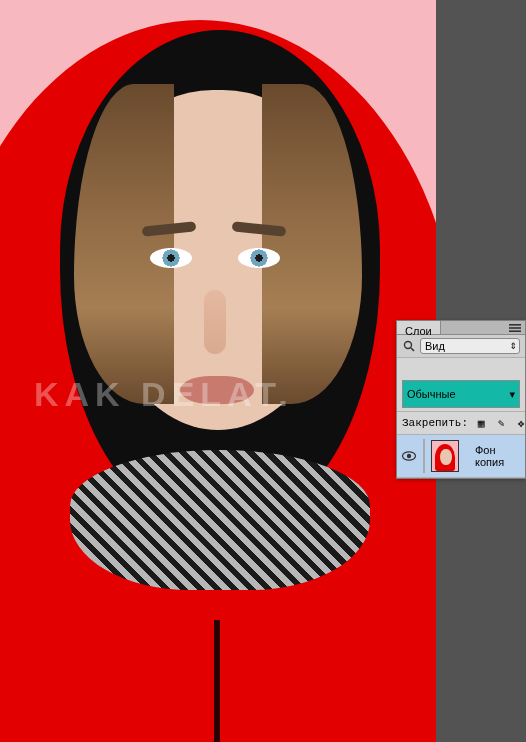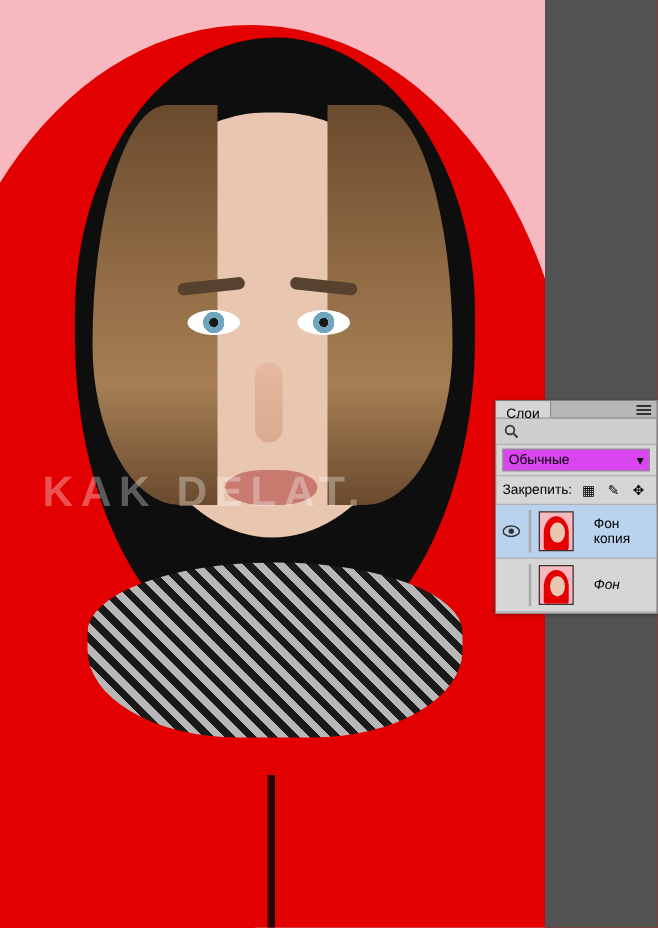--- a/index.html
+++ b/index.html
@@ -164,30 +164,32 @@
       display:flex;align-items:center;justify-content:space-between;
       padding:0 4px;
     }
     .type-select .arrows { font-size:9px; letter-spacing:-2px;}
     .blend-row {
       padding:3px 5px;
       border-bottom:1px solid #b0b0b0;
     }
     .blend-select {
       width:100%;
-      height:18px;
-      background:#d946ef;
+      height:28px;
+      background:#14b8a6;
       border:1px solid #8a8a8a;
       display:flex;align-items:center;justify-content:space-between;
       padding:0 4px;
+      margin-top:19px;
     }
     .lock-row {
       display:flex;align-items:center;gap:6px;
       padding:4px 5px;
       border-bottom:1px solid #b0b0b0;
+      font-family:Liberation Mono, monospace;
     }
     .lock-icons { display:flex;gap:6px; align-items:center;}
     .lock-icons span { width:14px;height:14px; display:inline-flex;align-items:center;justify-content:center;}
     .layer-list { background:#d6d6d6; }
     .layer-row {
       display:flex;align-items:center;
       border-bottom:1px solid #b0b0b0;
       padding:4px 4px;
       gap:6px;
       min-height:42px;
@@ -248,20 +250,24 @@
     </div>
   </div>
 
   <div class="type-row">
     <span class="search">
       <svg width="12" height="12" viewBox="0 0 12 12">
           <circle cx="5" cy="5" r="3.5" stroke="#333" stroke-width="1.4" fill="none"></circle>
           <line x1="8" y1="8" x2="11" y2="11" stroke="#333" stroke-width="1.6"></line>
         </svg>
     </span>
+    <div class="type-select">
+      <span>Вид</span>
+      <span class="arrows">⇕</span>
+    </div>
   </div>
 
   <div class="blend-row">
     <div class="blend-select">
       <span>Обычные</span>
       <span>▾</span>
     </div>
   </div>
 
   <div class="lock-row">
@@ -283,24 +289,15 @@
         </svg>
       </div>
       <div class="layer-separator"></div>
       <div class="thumb">
         <div class="mini-hood"></div>
           <div class="mini-face"></div>
       </div>
       <div class="layer-name">Фон копия</div>
     </div>
 
-    <div class="layer-row">
-      <div class="vis-col"></div>
-      <div class="layer-separator"></div>
-      <div class="thumb">
-        <div class="mini-hood"></div>
-          <div class="mini-face"></div>
-      </div>
-      <div class="layer-name italic">Фон</div>
-    </div>
 
   </div>
 </div>
 
 </body></html>

